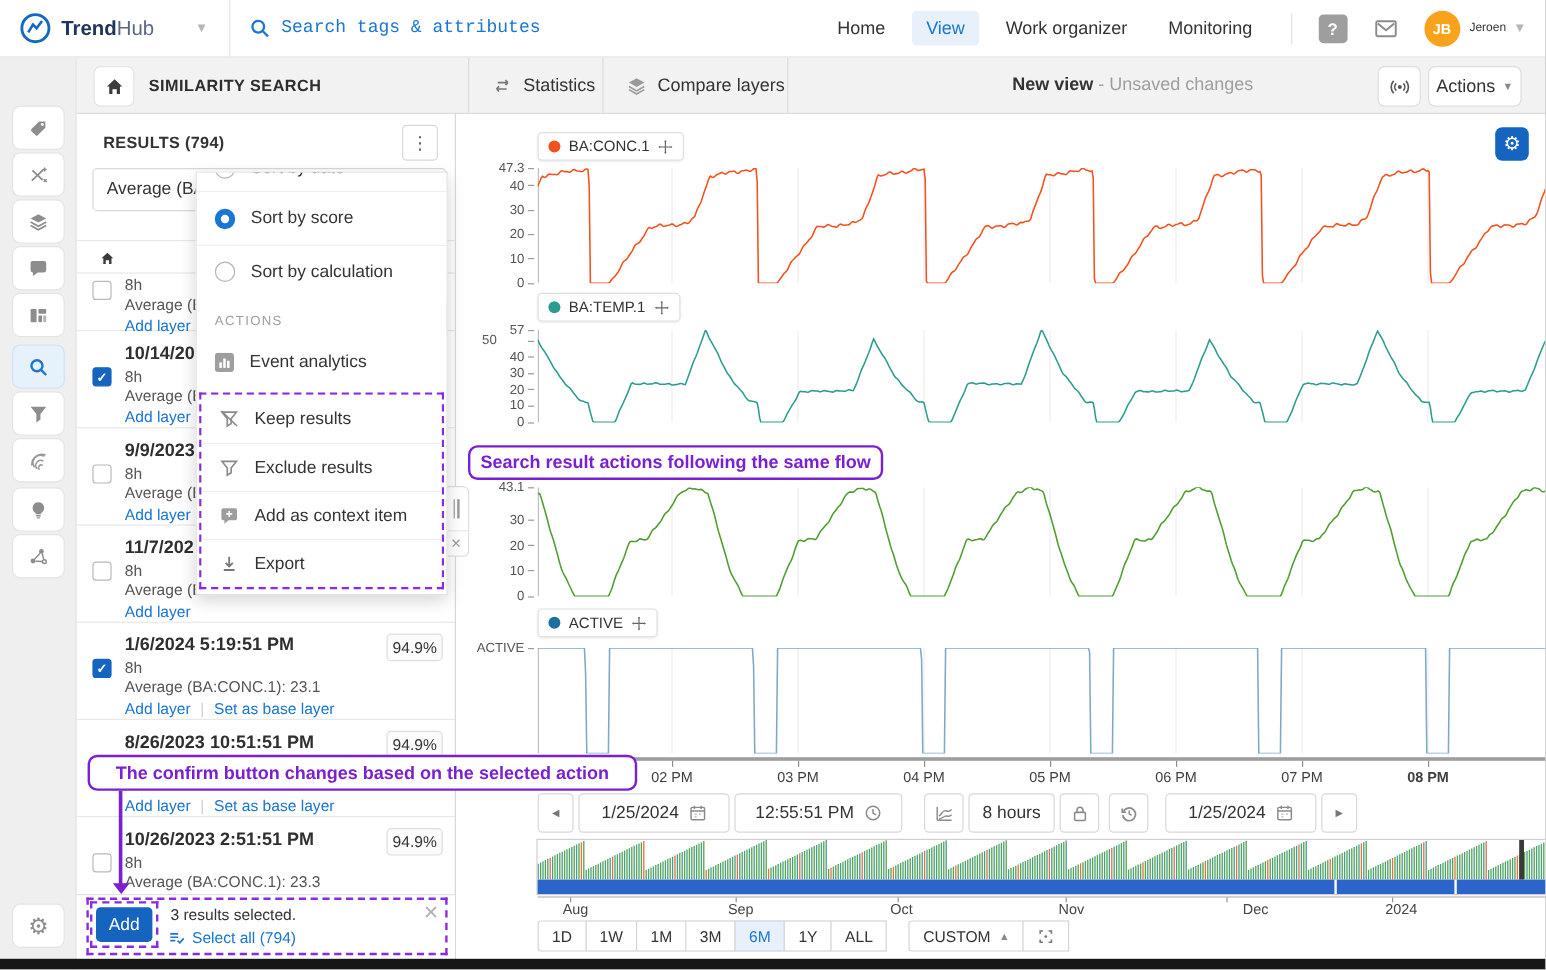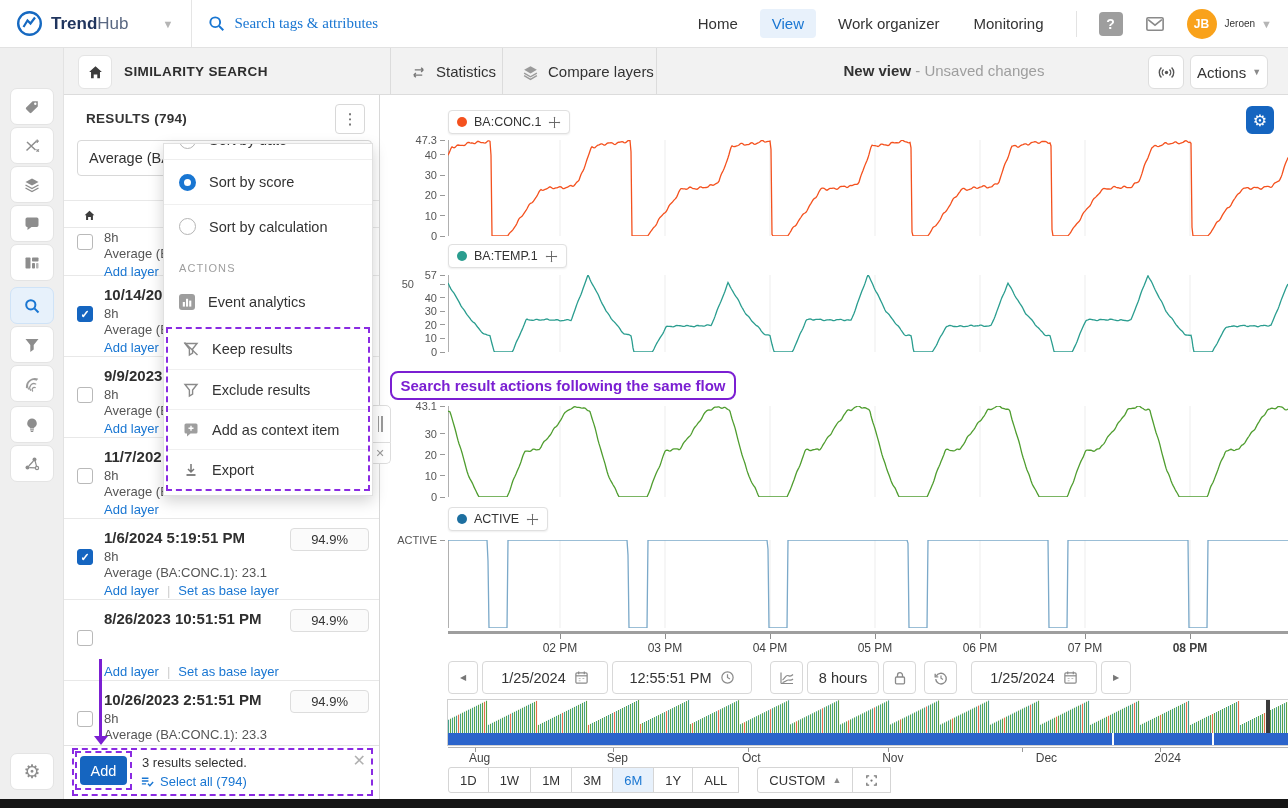--- a/index.html
+++ b/index.html
@@ -12,21 +12,21 @@
           border-bottom:1px solid #e2e2e2;display:flex;align-items:center;z-index:30;padding:0 16px}
   .brand{display:flex;align-items:center;gap:8px}
   .brand-name{font-size:17px}
   .brand-name b{color:#20355e;font-weight:700}
   .brand-name span{color:#5a6882}
   .chev{color:#b5b5b5;font-size:11px;margin-left:26px}
   .vdiv{width:1px;height:47px;background:#e5e5e5;margin:0 0 0 18px}
   .vdiv2{width:1px;height:26px;background:#e3e3e3}
   #searchbox{display:flex;align-items:center;gap:9px;margin-left:16px}
   #searchbox input{border:none;outline:none;font-size:15px;color:#737373;width:320px;
-       font-family:Liberation Serif, serif}
+       font-family:Liberation Mono, monospace}
   #searchbox input::placeholder{color:#1976d2;opacity:1}
   #navlist{display:flex;align-items:center;gap:10px;margin-left:auto;font-size:15px}
   .navitem{padding:6px 12px;border-radius:4px;color:#333;cursor:pointer;white-space:nowrap}
   .navitem.active{background:#e8f1fb;color:#1976d2}
   #topicons{display:flex;align-items:center;gap:22px;margin-left:20px}
   .helpbox{width:24px;height:24px;border-radius:4px;background:#9e9e9e;color:#fff;
            display:flex;align-items:center;justify-content:center;font-weight:bold;font-size:14px}
   .avatar{width:30px;height:30px;border-radius:50%;background:#f9a21b;color:#fff;font-weight:bold;
           font-size:12px;display:flex;align-items:center;justify-content:center}
   .uname{font-size:10px;margin:0 4px 0 8px}
@@ -57,21 +57,21 @@
   #colhead{position:absolute;left:0;top:105px;width:100%;height:28px;border-top:1px solid #e8e8e8;border-bottom:1px solid #e8e8e8;
            display:flex;align-items:center;padding-left:19px}
   #rows{position:absolute;left:0;top:133px;right:0;bottom:63px;overflow:hidden}
   .rrow{position:relative;border-bottom:1px solid #e8e8e8;padding:10px 12px 0 40px}
   .rrow .cb{position:absolute;left:13px}
   .rdate{font-weight:bold;font-size:15px;color:#2f2f2f;height:20px}
   .rmeta{font-size:13px;color:#555;height:16px}
   .rlinks{font-size:13px;color:#1976d2;height:18px;display:flex;gap:8px;align-items:center}
   .rlinks .sep{color:#cfcfcf}
   .rscore{position:absolute;right:10px;top:9px;border:1px solid #ddd;background:#fbfbfb;border-radius:4px;
-          padding:3px 20px;font-size:13px;color:#333}
+          padding:3px 4px;font-size:13px;color:#333}
   .cb{width:16px;height:16px;border:1.5px solid #b9b9b9;border-radius:3px;background:#fff;
       display:flex;align-items:center;justify-content:center}
   .cb.on{background:#1565c0;border-color:#1565c0;color:#fff;font-size:11px;font-weight:bold}
   #pfoot{position:absolute;left:0;right:0;bottom:9px;height:54px;border-top:1px solid #e2e2e2;background:#fff}
   #footdash{position:absolute;left:8px;top:2px;width:301px;height:48px;border:2px dashed #8a2be2}
   #addwrap{position:absolute;left:11px;top:5px;border:2px dashed #8a2be2;padding:3px;background:#fff}
   #addbtn{width:47px;height:29px;background:#1565c0;border:none;border-radius:4px;color:#fff;font-size:14.5px;
           font-family:"Liberation Sans",sans-serif;cursor:pointer}
   #seltext{position:absolute;left:78px;top:9px;font-size:13px;color:#333}
   #selall{position:absolute;left:76px;top:27px;font-size:13px;color:#1976d2;display:flex;align-items:center;gap:5px}
@@ -1121,17 +1121,18 @@
 
   <div id="handle">
     <div class="h1">
         <i></i>
         <i></i>
       </div>
     <div class="h2">✕</div>
   </div>
 
   <div class="callout" style="left:390px;top:371px;width:346px;height:29px">Search result actions following the same flow</div>
+  <div class="callout" style="left:73px;top:629px;width:458px;height:30px;font-size:15px">The confirm button changes based on the selected action</div>
   <div id="arrow"></div>
   <div id="arrowhead"></div>
 
   <div id="bottomstrip"></div>
 </div>
 
 </body></html>

